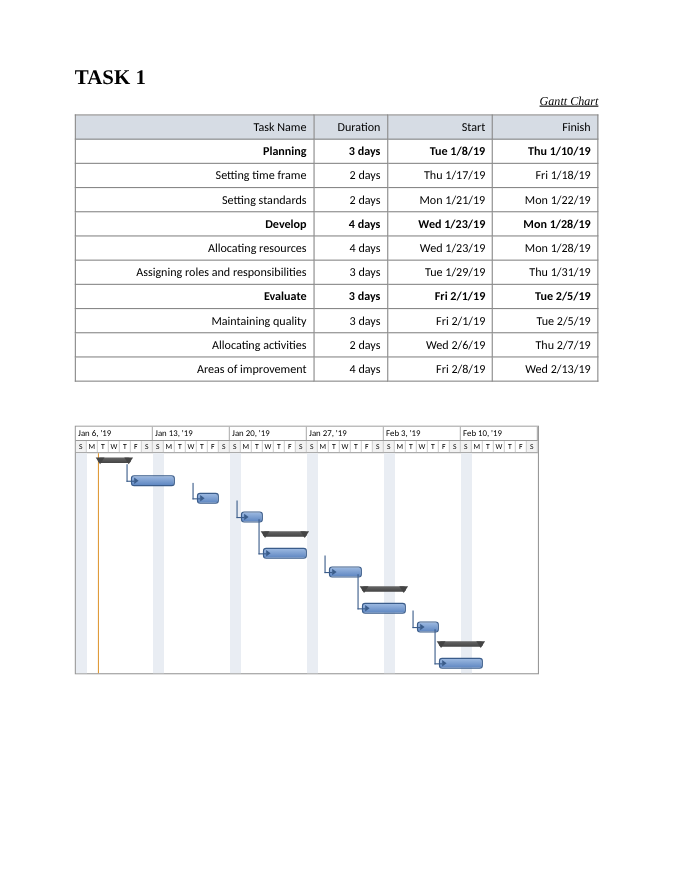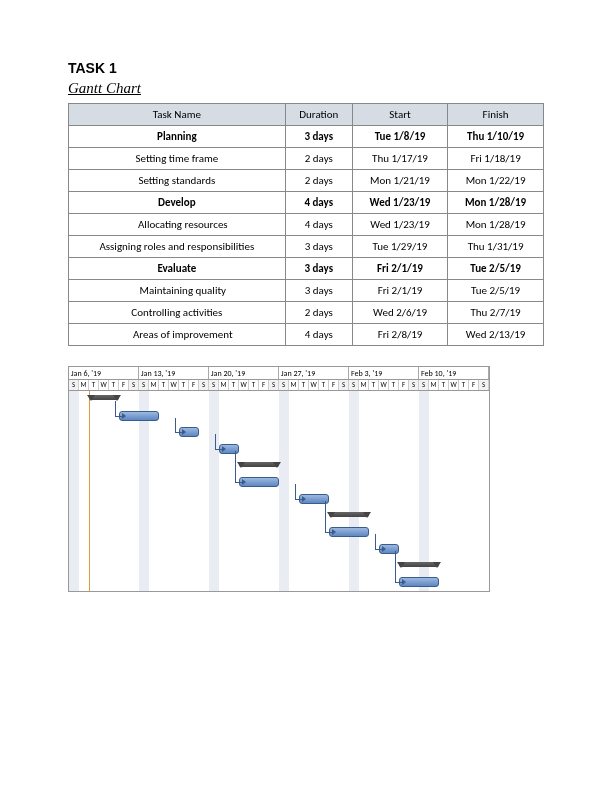--- a/index.html
+++ b/index.html
@@ -5,53 +5,54 @@
   body {
     margin: 0;
     padding: 60px 68px;
     font-family: Calibri, Arial, sans-serif;
     background: #fff;
     color: #000;
     width: 612px;
     box-sizing: border-box;
   }
   h1 {
-    font-family: Liberation Sans, sans-serif;
-    font-size: 14px;
+    font-family: Liberation Serif, serif;
+    font-size: 19px;
     font-weight: bold;
     margin: 0 0 4px 0;
   }
   .subtitle {
     font-family: "Times New Roman", serif;
-    font-size: 15px;
+    font-size: 11px;
     font-style: italic;
     text-decoration: underline;
     margin: 0 0 6px 0;
+    text-align: right;
   }
   table.data {
     border-collapse: collapse;
     width: 100%;
     font-size: 11px;
   }
   table.data th, table.data td {
     border: 1px solid #888;
     padding: 4px 6px;
-    text-align: center;
+    text-align: right;
     vertical-align: top;
   }
   table.data th {
     background: #d6dce4;
     font-weight: normal;
   }
   table.data .bold td { font-weight: bold; margin-left: 12px; }
   table.data .indent td:first-child { padding-left: 18px; margin-left: 36px; }
 
   
   .gantt-wrap {
-    margin-top: 20px;
+    margin-top: 40px;
     border: 1px solid #999;
     font-size: 8px;
     width: 420px;
   }
   .gantt-header {
     display: flex;
     border-bottom: 1px solid #999;
   }
   .gantt-week {
     flex: 1;
@@ -186,21 +187,21 @@
         <td>Fri 2/1/19</td>
         <td>Tue 2/5/19</td>
       </tr>
       <tr class="indent">
         <td>Maintaining quality</td>
         <td>3 days</td>
         <td>Fri 2/1/19</td>
         <td>Tue 2/5/19</td>
       </tr>
       <tr>
-        <td>Controlling activities</td>
+        <td>Allocating activities</td>
         <td>2 days</td>
         <td>Wed 2/6/19</td>
         <td>Thu 2/7/19</td>
       </tr>
       <tr class="indent">
         <td>Areas of improvement</td>
         <td>4 days</td>
         <td>Fri 2/8/19</td>
         <td>Wed 2/13/19</td>
       </tr>

